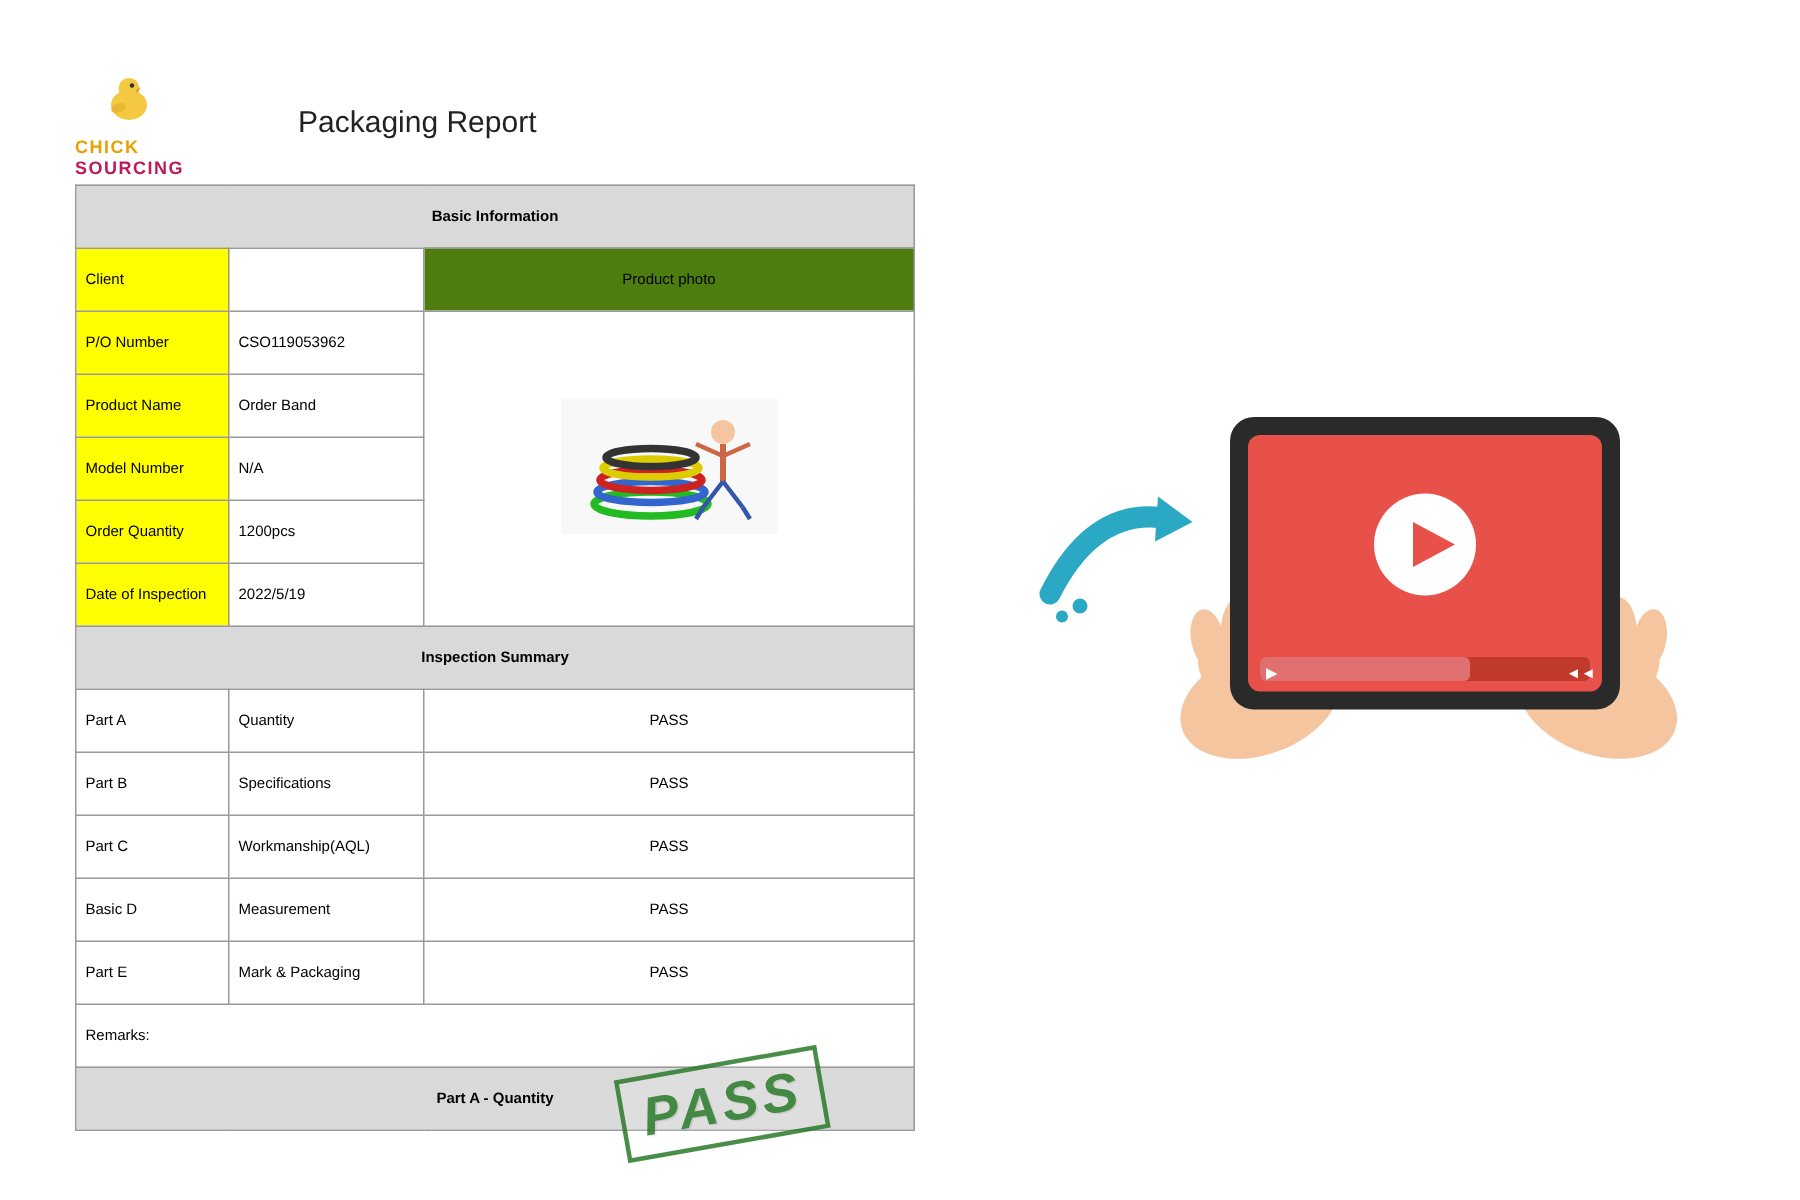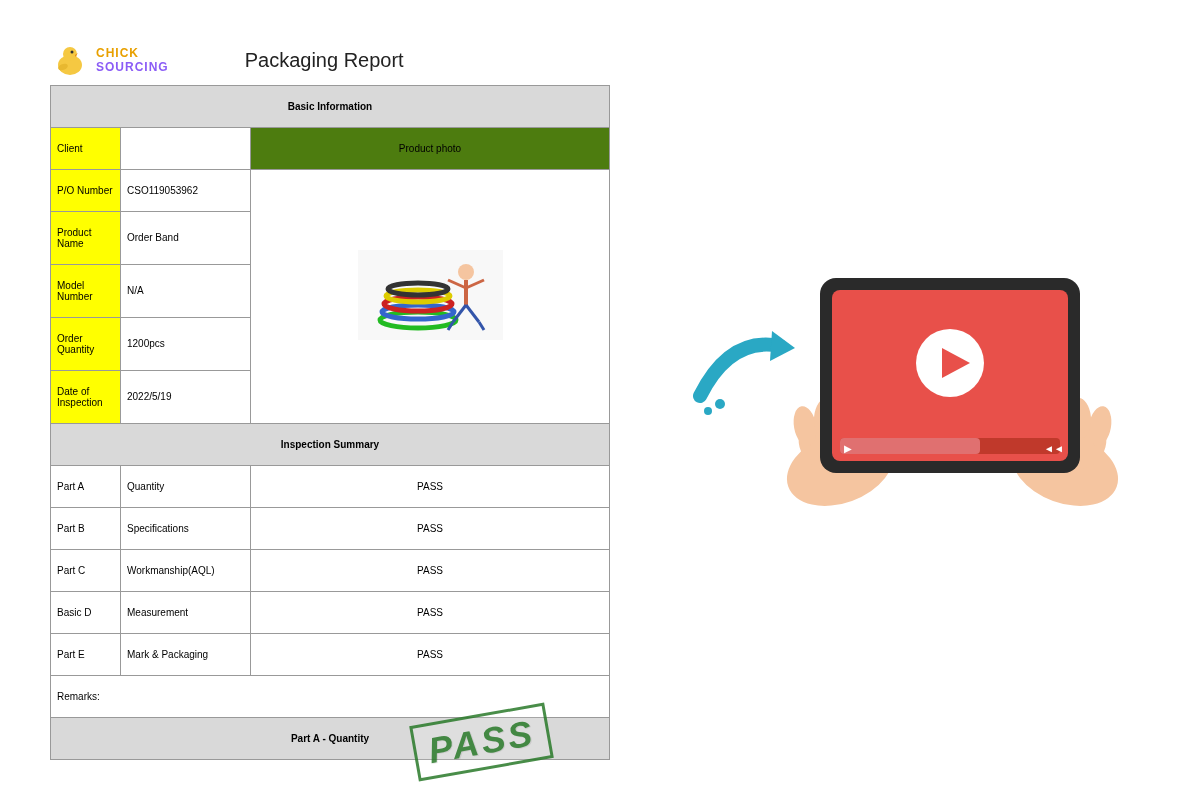--- a/index.html
+++ b/index.html
@@ -67,21 +67,21 @@
     .section-header {
       background: #d9d9d9;
       text-align: center;
       font-weight: bold;
       font-size: 10px;
     }
     .yellow-cell {
       background: #ffff00;
       font-size: 10px;
     }
-    .client-label { width: 70px; }
+    .client-label { width: 102px; }
     .value-cell { width: 130px; margin-top: 16px; }
     .photo-label {
       background: #4d7c0f;
       text-align: center;
       font-weight: normal;
     }
     .photo-cell {
       text-align: center;
       vertical-align: middle;
     }
@@ -111,40 +111,41 @@
       align-items: center;
       justify-content: center;
       position: relative;
     }
 
     
     .logo-wrapper {
       display: flex;
       align-items: center;
       gap: 6px;
+      flex-direction: column;
     }
     .chick-svg {
       width: 40px;
       height: 40px;
     }
     .logo-text {
       display: flex;
       flex-direction: column;
       line-height: 1.1;
     }
     .logo-chick-text {
       font-size: 12px;
       font-weight: bold;
       color: #e8a000;
       letter-spacing: 1px;
     }
     .logo-sourcing-text {
       font-size: 12px;
       font-weight: bold;
-      color: #8b5cf6;
+      color: #be185d;
       letter-spacing: 1px;
     }
   </style>
 </head>
 <body>
 
 <div class="main-container">
 
   <div class="document-side">
 

